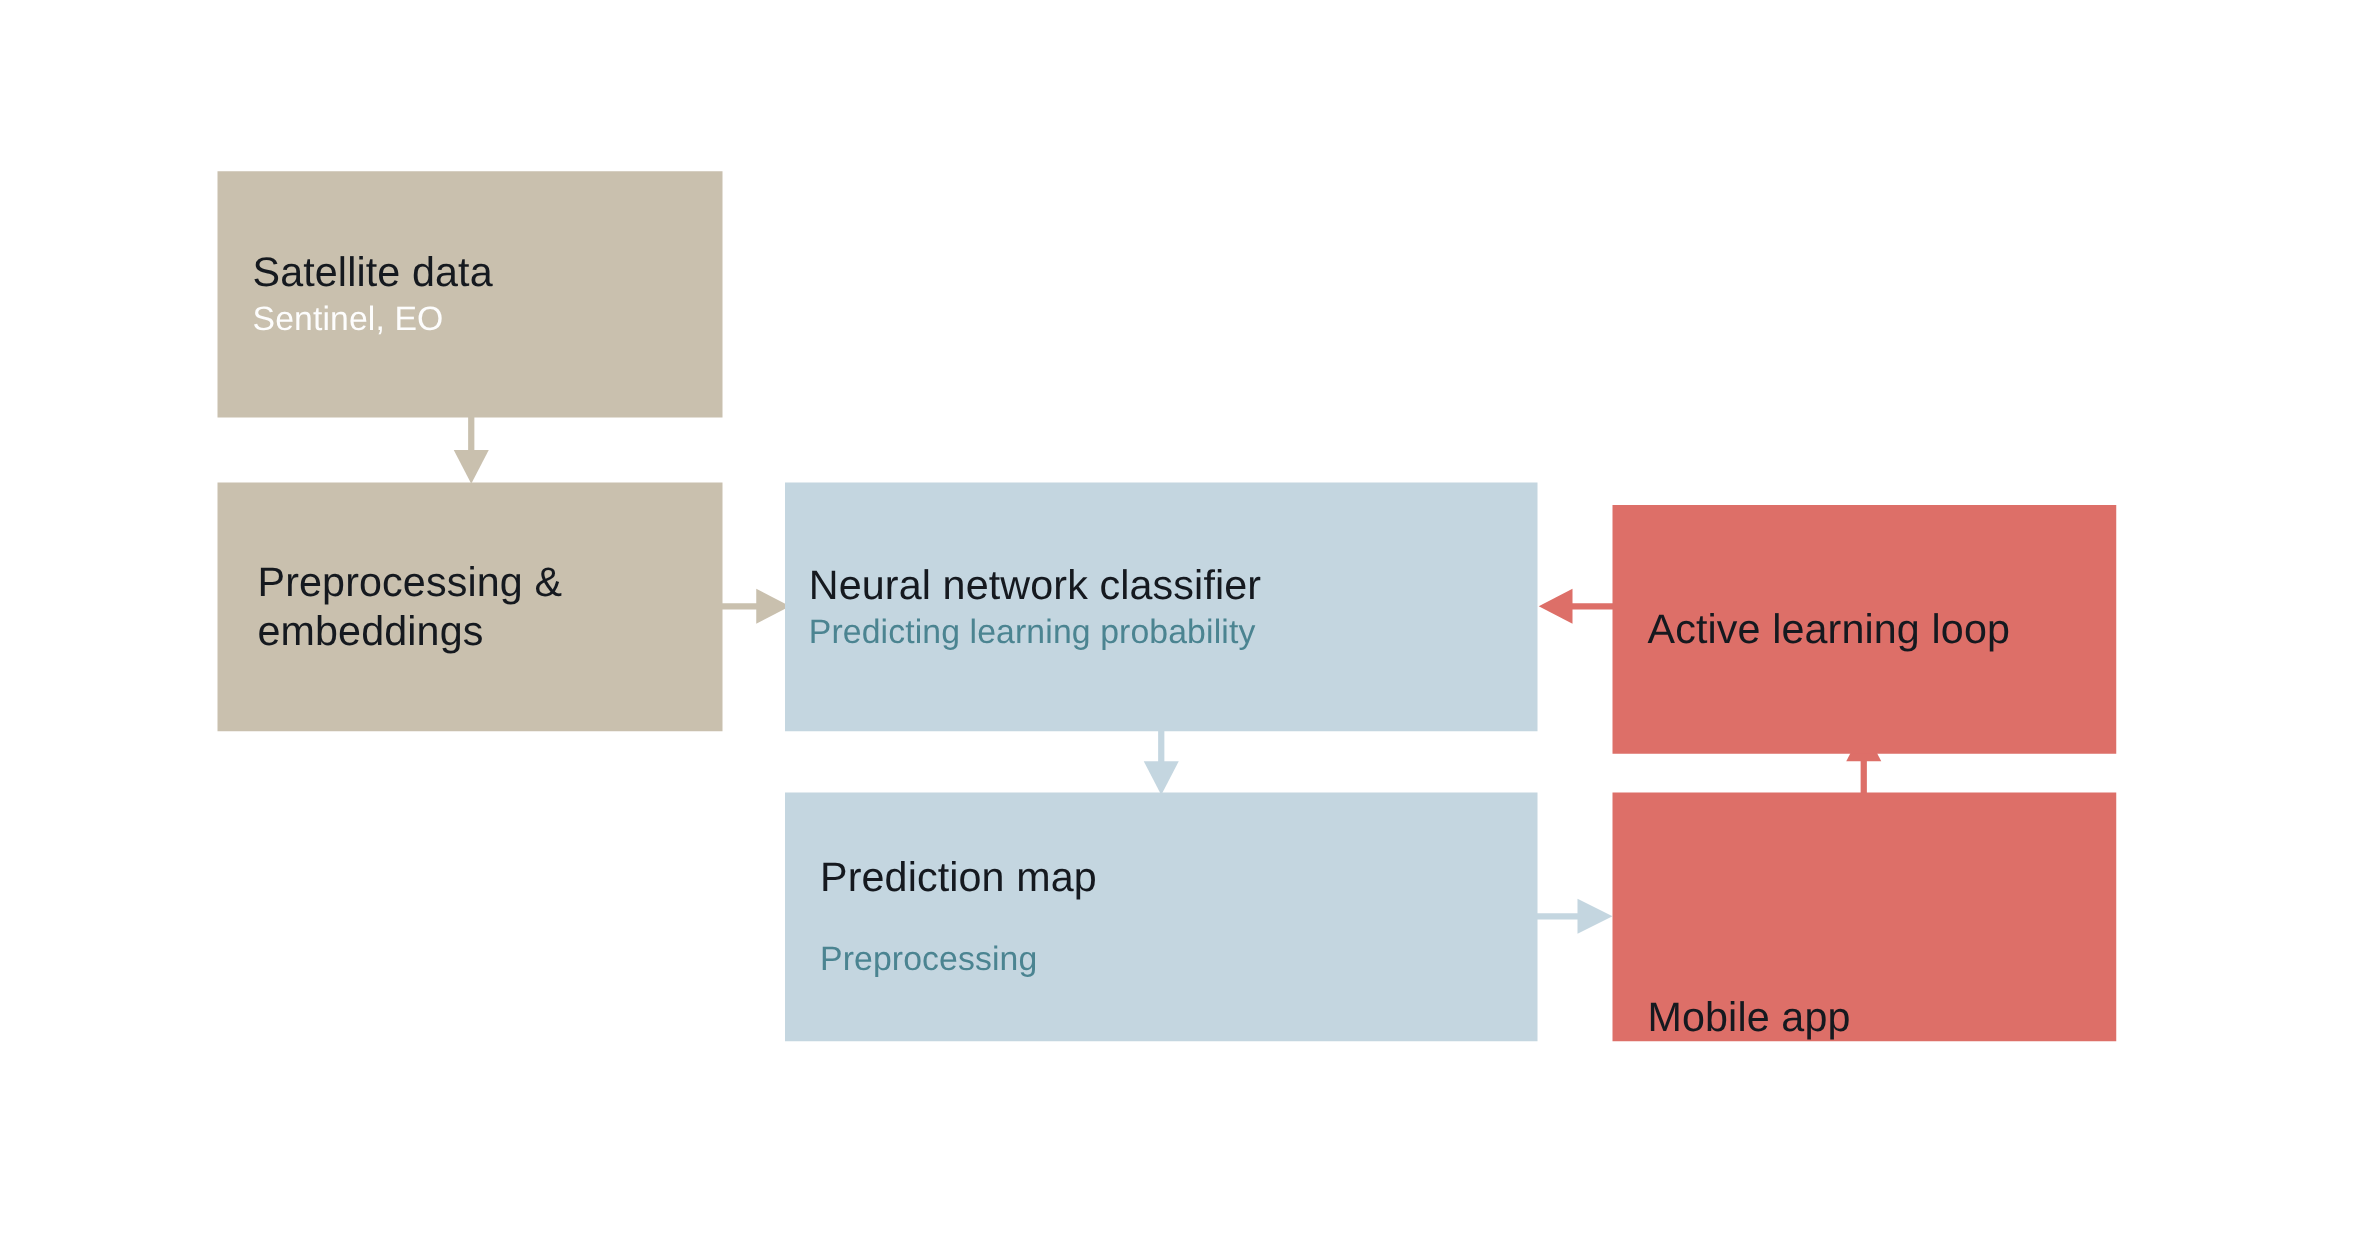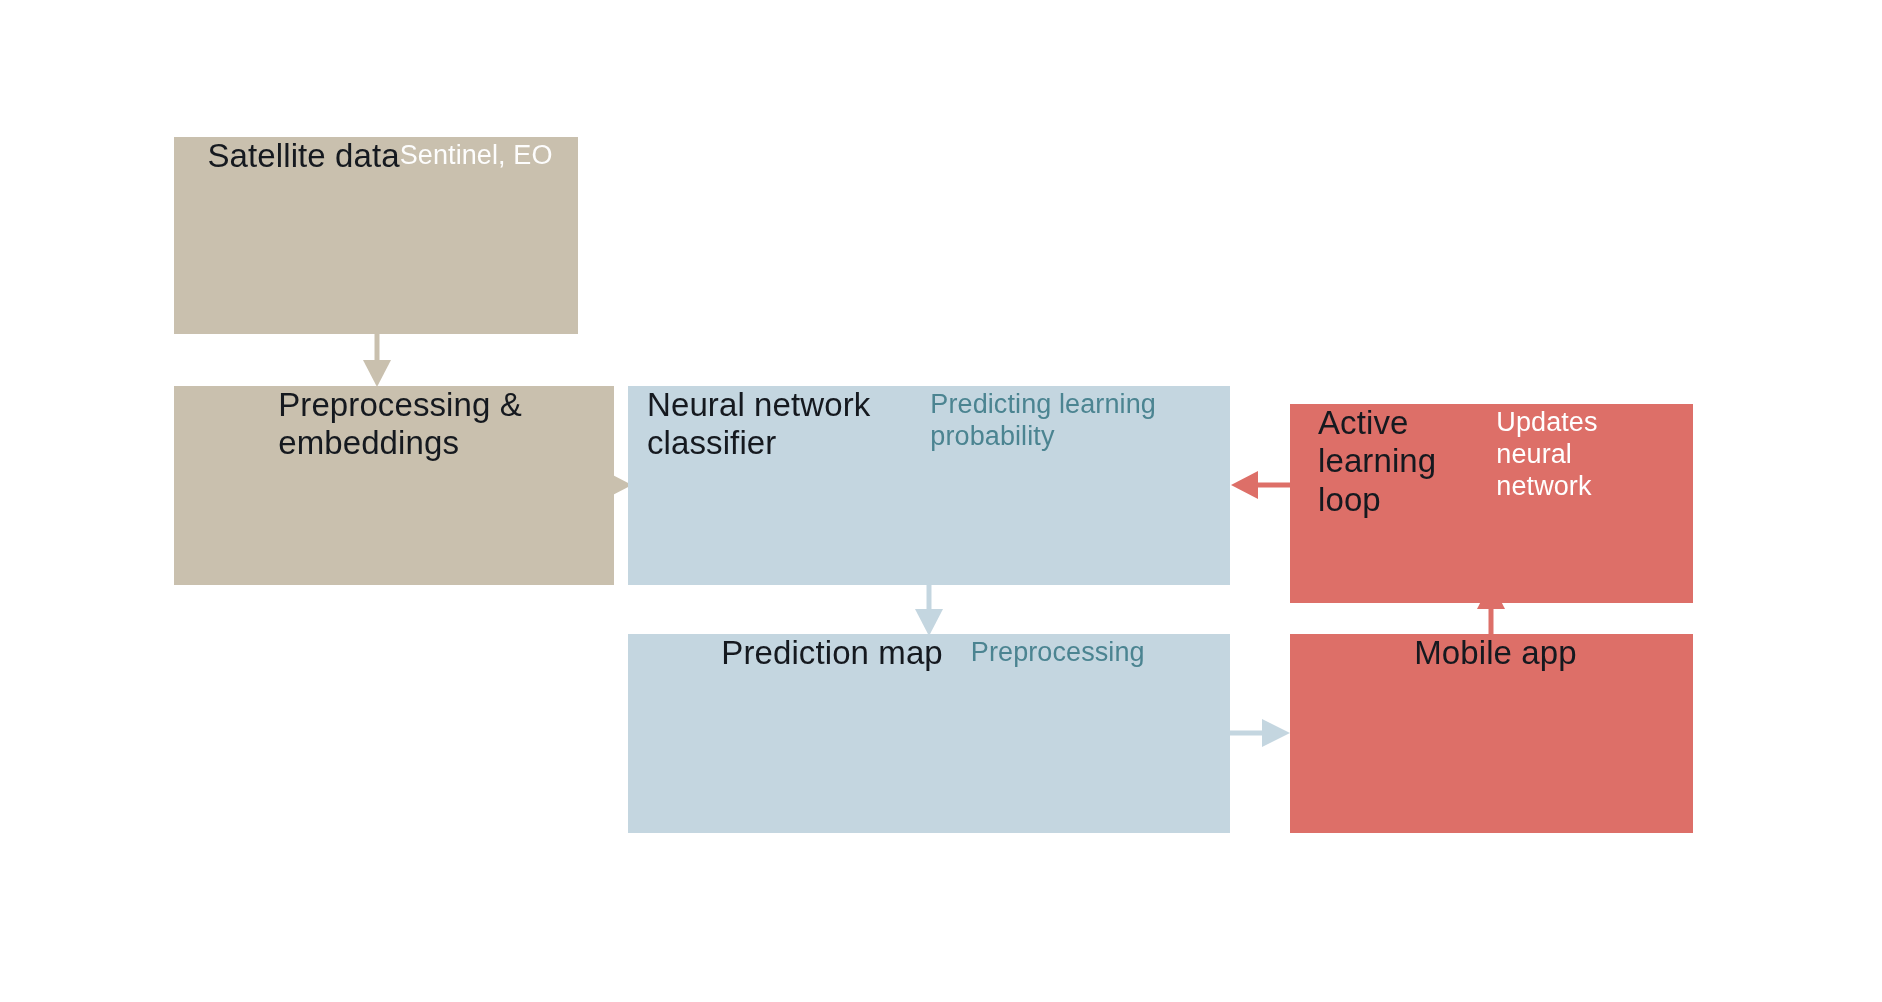--- a/index.html
+++ b/index.html
@@ -19,21 +19,21 @@
     width: 1882px;
     height: 1002px;
     background: #ffffff;
   }
 
   
   .node {
     position: absolute;
     box-sizing: border-box;
     display: flex;
-    flex-direction: row;
+    flex-direction: column;
     justify-content: center;
     padding-left: 28px;
     padding-right: 20px;
   }
   .node .title {
     font-size: 33px;
     line-height: 1.16;
     color: #15191f;
     font-weight: 400;
     letter-spacing: 0.1px;
@@ -54,25 +54,25 @@
   
   .node.blue { background: #c4d6e0; }
   .node.blue .subtitle { color: #4b8491; }
 
   
   .node.red { background: #dd6f68; }
   .node.red .subtitle { color: #ffffff; }
 
   
   #node-satellite      { left: 174px; top: 137px; width: 404px; height: 197px; }
-  #node-preprocessing  { left: 174px; top: 386px; width: 440px; height: 199px; padding-left: 32px; }
+  #node-preprocessing  { left: 174px; top: 386px; width: 404px; height: 199px; padding-left: 32px; }
   #node-classifier     { left: 628px; top: 386px; width: 602px; height: 199px; padding-left: 19px; }
   #node-prediction-map { left: 628px; top: 634px; width: 602px; height: 199px; gap: 28px; }
   #node-active-loop    { left: 1290px; top: 404px; width: 403px; height: 199px; }
-  #node-mobile-app     { left: 1290px; top: 634px; width: 403px; height: 199px; }
+  #node-mobile-app     { left: 1290px; top: 634px; width: 403px; height: 199px; justify-content: flex-end; }
 
   
   .edge {
     position: absolute;
     pointer-events: none;
   }
   .edge svg { display: block; overflow: visible; }
 </style>
 </head>
 <body>
@@ -136,20 +136,19 @@
     <div class="subtitle">Predicting learning probability</div>
   </div>
 
   <div class="node blue" id="node-prediction-map">
     <div class="title">Prediction map</div>
     <div class="subtitle">Preprocessing</div>
   </div>
 
   <div class="node red" id="node-active-loop">
     <div class="title">Active learning loop</div>
-    <div class="subtitle">Updates neural network</div>
   </div>
 
   <div class="node red" id="node-mobile-app">
     <div class="title">Mobile app</div>
   </div>
 
 </div>
 
 </body></html>

